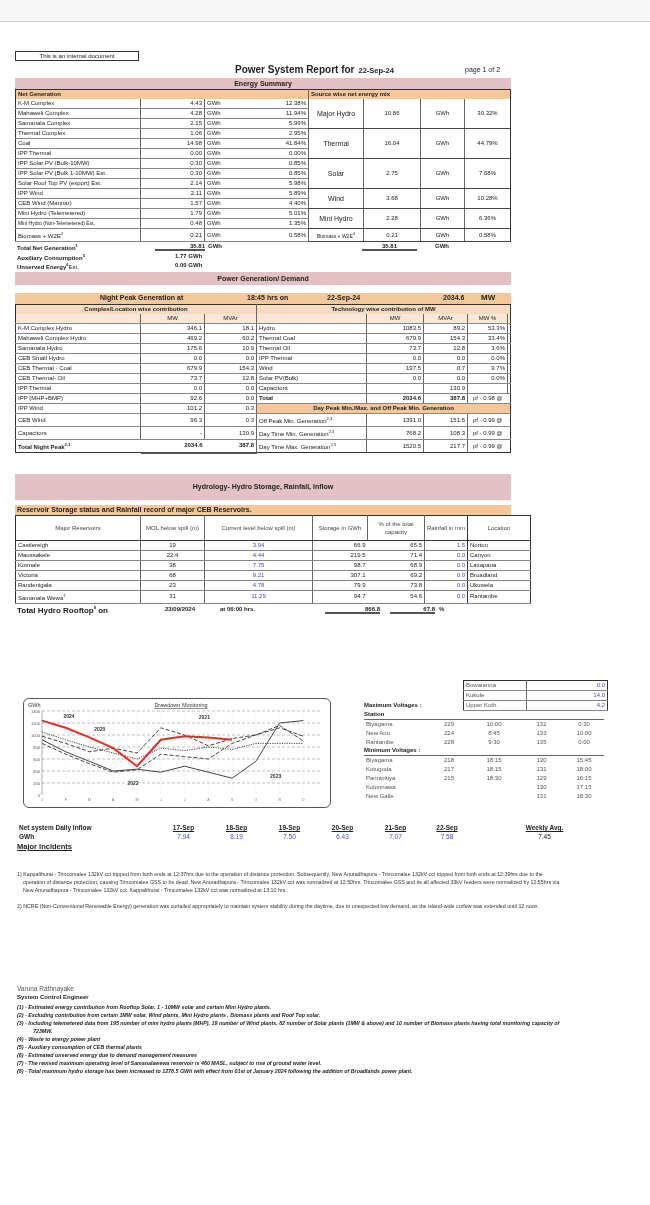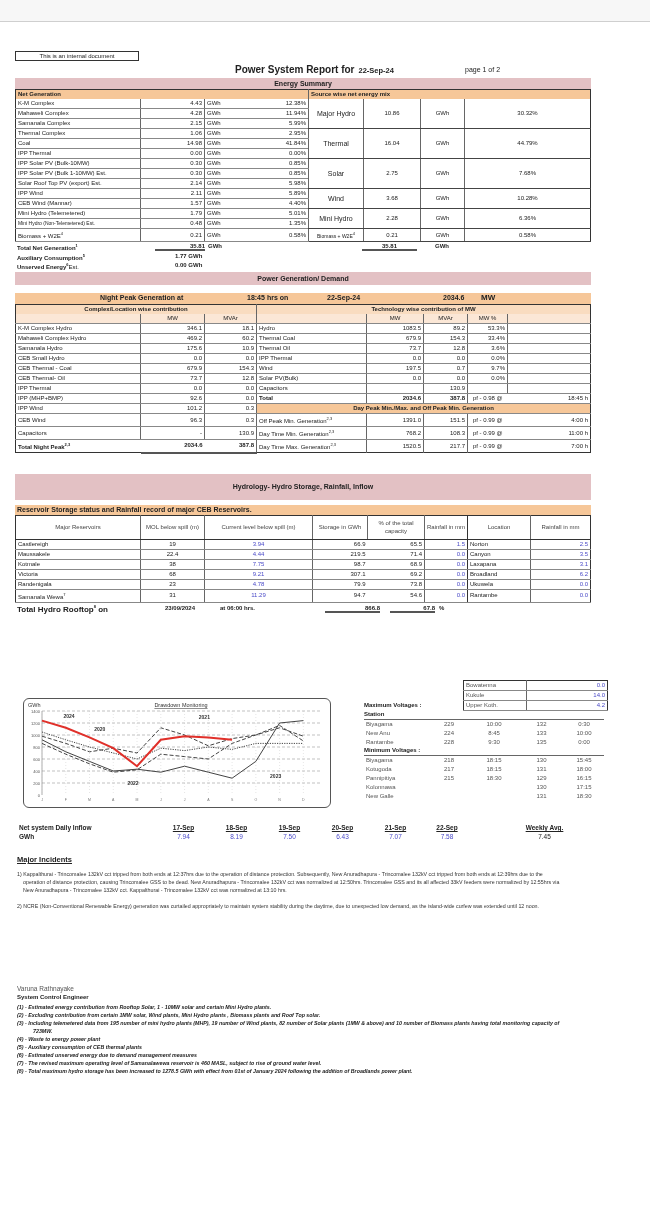--- a/index.html
+++ b/index.html
@@ -1,19 +1,19 @@
 <!DOCTYPE html>
 <html><head>
 <meta charset="utf-8">
 <style>
   * { box-sizing: border-box; }
   html, body { margin: 0; padding: 0; }
   body { width: 650px; height: 1205px; background: #ffffff; font-family: "Liberation Sans", sans-serif; color: #222; overflow: hidden; position: relative; }
   .topbar { position: absolute; left: 0; top: 0; width: 650px; height: 22px; background: #f7f7f7; border-bottom: 1px solid #cfcfcf; }
-  .page { position: absolute; left: 15px; top: 44px; width: 576px; }
+  .page { position: absolute; left: 15px; top: 44px; width: 496px; }
   .internal { display: inline-block; border: 1px solid #333; font-size: 6px; padding: 1px 10px; width: 124px; text-align: center; }
   .titlerow { position: relative; height: 14px; margin-top: 2px; }
   .title { position: absolute; left: 220px; top: 0; font-size: 10px; font-weight: bold; }
   .title .date { font-size: 7.5px; margin-left: 4px; }
   .pageno { position: absolute; left: 450px; top: 2px; font-size: 7px; }
   .band-pink { background: #e3c1c4; text-align: center; font-weight: bold; font-size: 7px; height: 11px; line-height: 11px; }
   .band-orange { background: #f6c799; font-weight: bold; font-size: 7px; height: 10px; line-height: 10px; padding-left: 2px; }
   table { border-collapse: collapse; width: 100%; table-layout: fixed; }
   td, th { font-size: 6px; padding: 0 2px; height: 9.5px; line-height: 9px; white-space: nowrap; overflow: hidden; }
   .bx { border: 1.2px solid #333; }
@@ -637,21 +637,21 @@
           <td class="c blue">7.94</td>
           <td class="c blue">8.19</td>
           <td class="c blue">7.50</td>
           <td class="c blue">6.43</td>
           <td class="c blue">7.07</td>
           <td class="c blue">7.58</td>
           <td class="c">7.45</td>
         </tr>
   </tbody>
     </table>
-  <div style="font-size:7.5px;font-weight:bold;text-decoration:underline;margin-top:14px;">Major Incidents</div>
+  <div style="font-size:7.5px;font-weight:bold;text-decoration:underline;margin-top:1px;">Major Incidents</div>
 </div>
 
 <div style="position:absolute;left:17px;top:870px;width:545px;">
   <div class="foot" style="padding-left:6px;text-indent:-6px;">1) Kappalthurai - Trincomalee 132kV cct tripped from both ends at 12:37hrs due to the operation of distance protection. Subsequently, New Anuradhapura - Trincomalee 132kV cct tripped from both ends at 12:39hrs due to the operation of distance protection, causing Trincomalee GSS to be dead. New Anuradhapura - Trincomalee 132kV cct was normalized at 12:50hrs. Trincomalee GSS and its all affected 33kV feeders were normalized by 12:55hrs via New Anuradhapura - Trincomalee 132kV cct. Kappalthurai - Trincomalee 132kV cct was normalized at 13:10 hrs.</div>
   <div style="height:8px"></div>
   <div class="foot" style="padding-left:6px;text-indent:-6px;">2) NCRE (Non-Conventional Renewable Energy) generation was curtailed appropriately to maintain system stability during the daytime, due to unexpected low demand, as the island-wide curfew was extended until 12 noon.</div>
 </div>
 
 <div style="position:absolute;left:17px;top:985px;width:560px;">
   <div style="font-size:6.5px;color:#555;height:9px;">Varuna Rathnayake</div>

